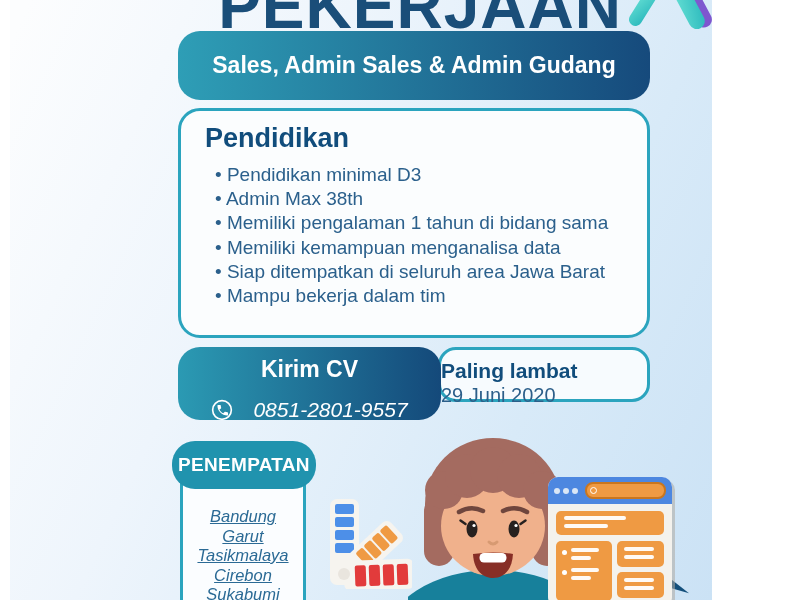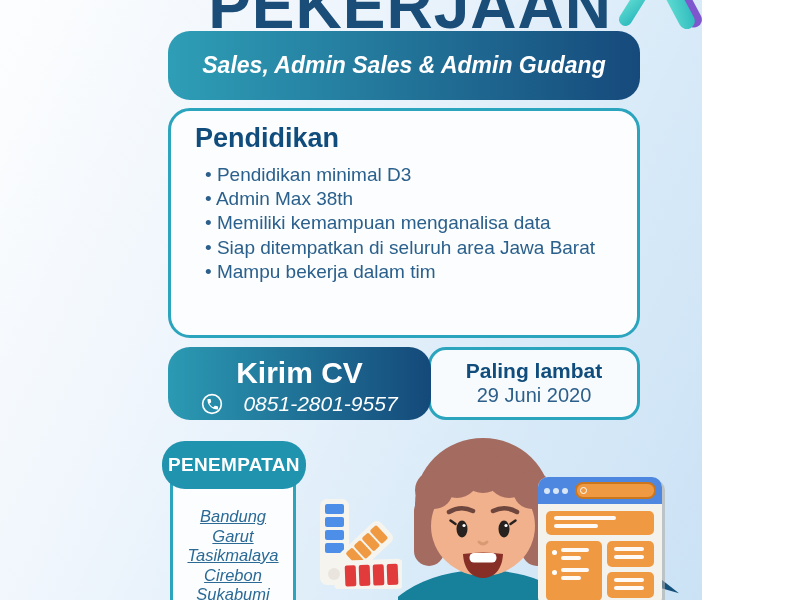--- a/index.html
+++ b/index.html
@@ -1,37 +1,37 @@
 <!DOCTYPE html>
 <html><head>
 <meta charset="utf-8">
 <style>
   html,body{margin:0;padding:0;}
   body{font-family:"Liberation Sans", sans-serif; background:#ffffff;}
   .page{position:relative;width:800px;height:600px;background:#ffffff;overflow:hidden;}
-  .poster{position:absolute;left:0;top:0;width:702px;height:600px;overflow:hidden;
+  .poster{position:absolute;left:10px;top:0;width:702px;height:600px;overflow:hidden;
     background:linear-gradient(115deg,#fcfdfe 2%,#eef5fc 35%,#d8eaf8 72%,#cbe2f5 100%);}
   .big-title{position:absolute;left:150px;top:-26px;width:520px;text-align:center;
     font-size:64px;line-height:64px;font-weight:800;letter-spacing:1px;color:#1a4e79;}
   .banner{position:absolute;left:168px;top:31px;width:472px;height:69px;border-radius:22px;
     background:linear-gradient(90deg,#2e9eb6,#164a7c);display:flex;align-items:center;justify-content:center;}
-  .banner span{color:#ffffff;font-weight:bold;font-style:italic;font-size:23px;}
+  .banner span{color:#ffffff;font-weight:bold;font-size:23px;}
   .qual-card{position:absolute;left:168px;top:108px;width:472px;height:230px;box-sizing:border-box;
     background:#fbfdfe;border:3px solid #2ba4be;border-radius:22px;}
   .qual-heading{position:absolute;left:24px;top:12px;font-size:27px;font-weight:bold;color:#114d7c;}
   .qual-list{position:absolute;left:34px;top:52px;width:414px;}
   .qual-item{font-size:19px;line-height:24.2px;color:#2b608c;white-space:nowrap;}
   .qual-item::before{content:"• ";color:#2b608c;}
   .contact-card{position:absolute;left:168px;top:347px;width:263px;height:73px;border-radius:22px;
     background:linear-gradient(90deg,#2b9ab3,#14497a);z-index:2;text-align:center;color:#fff;}
-  .contact-heading{margin-top:9px;font-size:30px;font-weight:bold;}
-  .contact-row{display:flex;align-items:center;justify-content:center;gap:20px;margin-top:2px;}
+  .contact-heading{margin-top:9px;font-size:23px;font-weight:bold;}
+  .contact-row{display:flex;align-items:center;justify-content:center;gap:20px;margin-top:15px;}
   .contact-phone{font-size:21px;font-style:italic;}
-  .deadline-card{position:absolute;left:428px;top:347px;width:212px;height:73px;box-sizing:border-box;
-    background:#f7fbfe;border:3px solid #2ba4be;border-radius:18px;z-index:1;text-align:center;}
+  .deadline-card{position:absolute;left:428px;top:347px;width:212px;height:55px;box-sizing:border-box;
+    background:#f7fbfe;border:3px solid #2ba4be;border-radius:18px;z-index:1;text-align:left;}
   .deadline-heading{margin-top:9px;font-size:21px;font-weight:bold;color:#114d7c;}
   .deadline-date{font-size:20px;color:#2c5f8a;margin-top:1px;}
   .place-badge{position:absolute;left:162px;top:441px;width:144px;height:48px;border-radius:23px;
     background:#2093ae;color:#fff;font-weight:bold;font-size:19px;letter-spacing:.3px;
     display:flex;align-items:center;justify-content:center;z-index:2;}
   .place-box{position:absolute;left:170px;top:466px;width:126px;height:134px;box-sizing:border-box;
     background:#fbfdff;border:3px solid #2ba4be;border-bottom:none;border-radius:14px 14px 0 0;z-index:1;}
   .city-list{margin-top:38px;text-align:center;}
   .city-item{font-size:16.5px;line-height:19.5px;font-style:italic;color:#2b6a95;text-decoration:underline;}
   .palette{position:absolute;left:312px;top:497px;z-index:1;}
@@ -84,20 +84,21 @@
 
     <div class="banner">
       <span>Sales, Admin Sales &amp; Admin Gudang</span>
     </div>
 
     <div class="qual-card">
       <div class="qual-heading">Pendidikan</div>
       <div class="qual-list">
         <div class="qual-item">Pendidikan minimal D3</div>
         <div class="qual-item">Admin Max 38th</div>
+        <div class="qual-item">Memiliki pengalaman 1 tahun di bidang sama</div>
         <div class="qual-item">Memiliki kemampuan menganalisa data</div>
         <div class="qual-item">Siap ditempatkan di seluruh area Jawa Barat</div>
         <div class="qual-item">Mampu bekerja dalam tim</div>
       </div>
     </div>
 
     <div class="contact-card">
       <div class="contact-heading">Kirim CV</div>
       <div class="contact-row">
         <svg width="22" height="22" viewBox="0 0 24 24">

